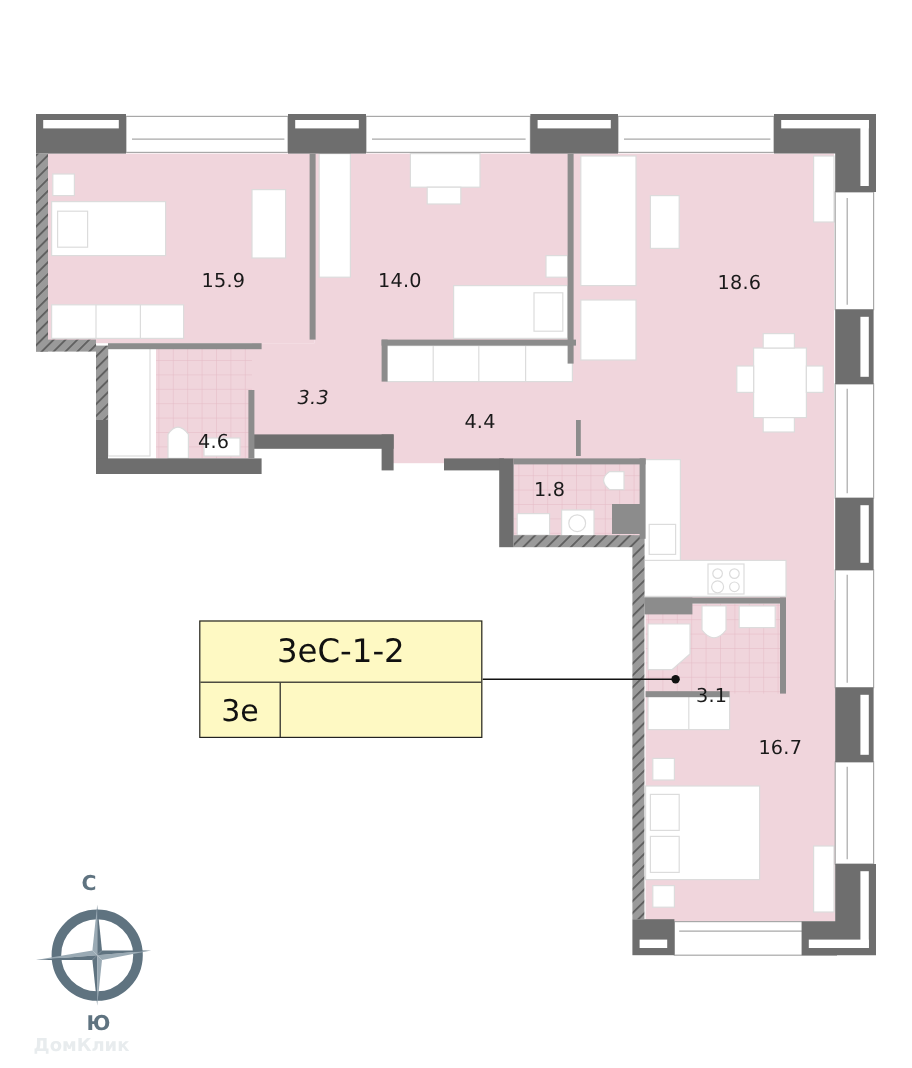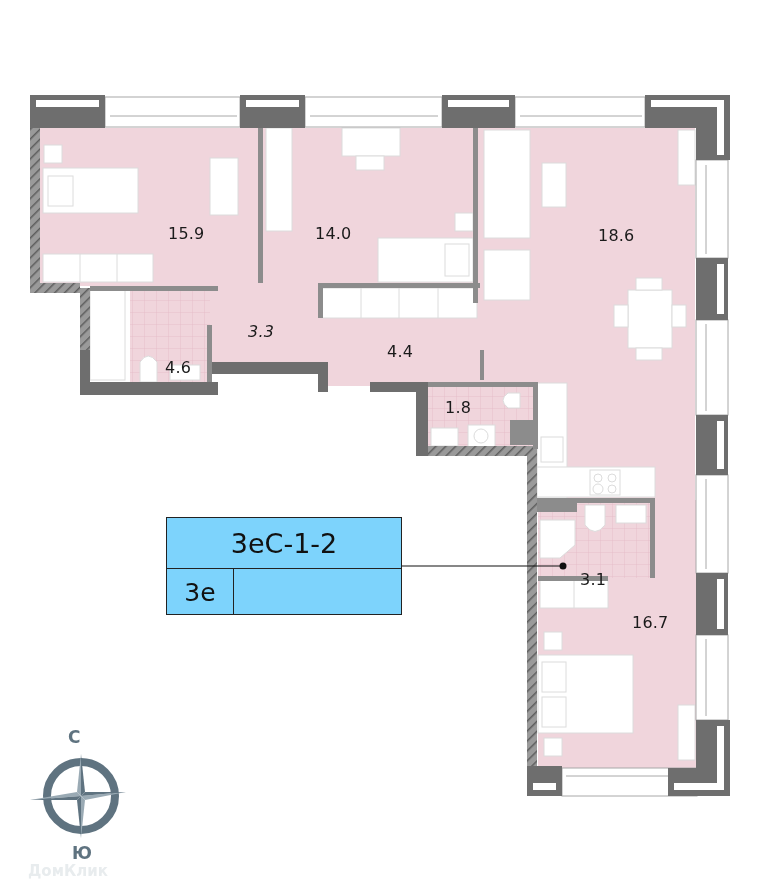--- a/index.html
+++ b/index.html
@@ -2,21 +2,21 @@
 <html><head>
 <meta charset="utf-8">
 <style>
   html, body { margin: 0; padding: 0; background: #ffffff; }
   body { width: 760px; height: 890px; position: relative; overflow: hidden;
          font-family: "Liberation Sans", sans-serif; }
   #plan { position: absolute; left: 0; top: 0; width: 760px; height: 890px; }
   .room-label { position: absolute; font-size: 16px; color: #1a1a1a;
                 font-family: "DejaVu Sans", sans-serif; letter-spacing: 0.2px; }
   .info-table { position: absolute; left: 166px; top: 517px; width: 236px; height: 98px;
-                border: 1.5px solid #222; box-sizing: border-box; background: #7dd3fc; }
+                border: 1.5px solid #222; box-sizing: border-box; background: #fef9c3; }
   .info-top { height: 50px; border-bottom: 1.2px solid #222; display: flex;
               align-items: center; justify-content: center; font-size: 27px; color: #111;
               font-family: "DejaVu Sans", sans-serif; }
   .info-bottom { display: flex; height: 46px; }
   .info-type { width: 66px; border-right: 1.2px solid #222; display: flex;
                align-items: center; justify-content: center; font-size: 25px;
                font-family: "DejaVu Sans", sans-serif; color: #111; }
   .info-area { flex: 1; display: flex; align-items: center; justify-content: center;
                font-size: 27px; font-family: "DejaVu Sans", sans-serif; color: #111; }
   .compass-letter { position: absolute; font-size: 17px; font-weight: bold; color: #5f7380;

